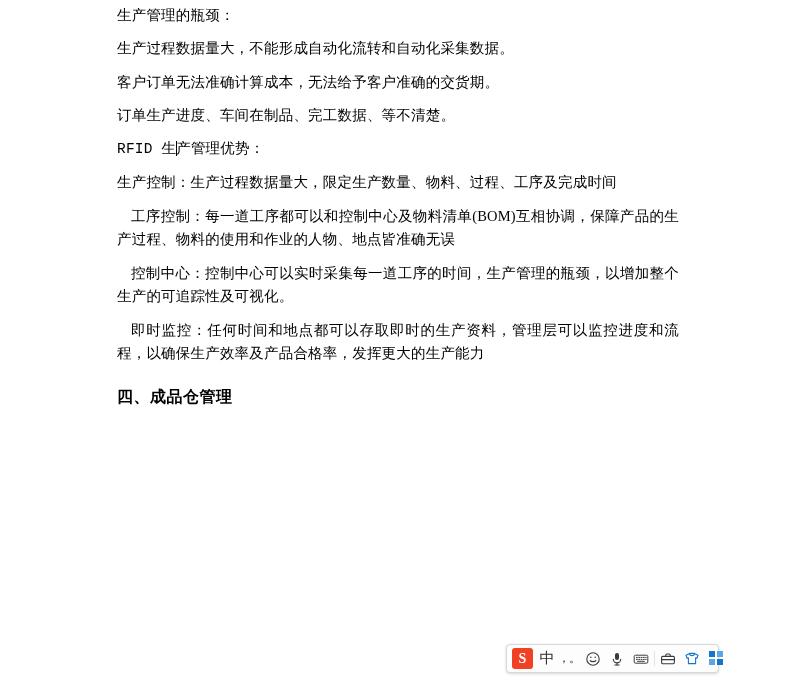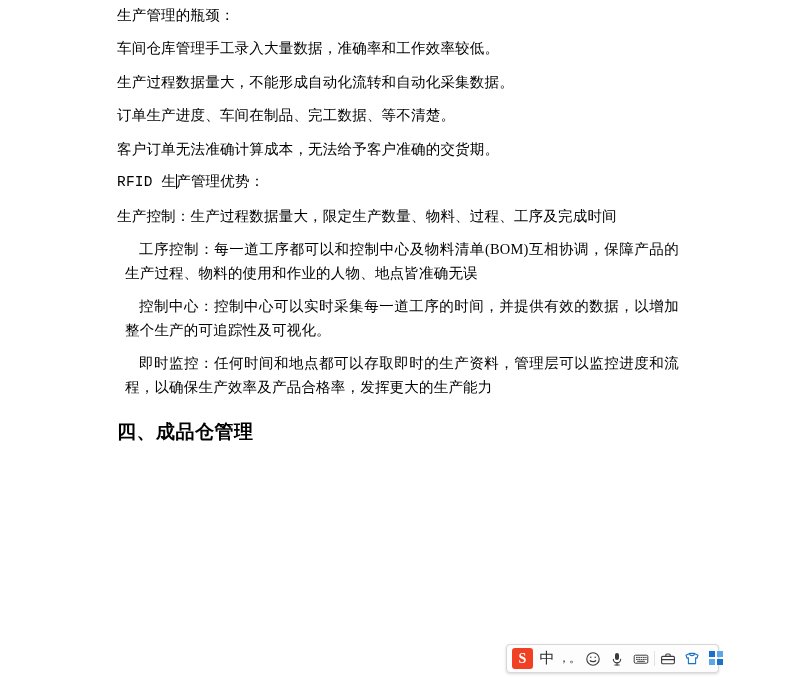--- a/index.html
+++ b/index.html
@@ -32,38 +32,37 @@
   .para {
     font-size: 14.5px;
     line-height: 1.62;
     margin: 0 0 10px 0;
     padding: 0 112px 0 117px;
     text-align: justify;
     letter-spacing: 0.2px;
   }
   .para.indent {
     text-indent: 14px;
-    margin-left: 8px;
   }
   .cursor-para {
     position: relative;
     font-family: Liberation Mono, monospace;
   }
   .text-cursor {
     display: inline-block;
     width: 1px;
     height: 15px;
     background: #000;
     vertical-align: -2px;
     margin: 0 -1px 0 0;
     position: relative;
     top: 1px;
   }
   .heading {
-    font-size: 19px;
+    font-size: 16px;
     font-weight: bold;
     line-height: 1.6;
     margin: 18px 0 0 0;
     padding: 0 88px 0 117px;
     letter-spacing: 0.5px;
   }
   
   .ime-bar {
     position: absolute;
     left: 506px;
@@ -146,36 +145,35 @@
 </style>
 </head>
 <body>
 
 <div class="page">
 
   <div class="doc-body">
 
     <p class="para">生产管理的瓶颈：</p>
 
-    <p class="para">车间仓库管理手工录入大量数据，准确率和工作效率较低。</p>
 
     <p class="para">生产过程数据量大，不能形成自动化流转和自动化采集数据。</p>
 
+    <p class="para">客户订单无法准确计算成本，无法给予客户准确的交货期。</p>
+
     <p class="para">订单生产进度、车间在制品、完工数据、等不清楚。</p>
 
-    <p class="para">客户订单无法准确计算成本，无法给予客户准确的交货期。</p>
-
 
     <p class="para cursor-para"><span>RFID 生</span><span class="text-cursor"></span><span>产管理优势：</span></p>
 
     <p class="para">生产控制：生产过程数据量大，限定生产数量、物料、过程、工序及完成时间</p>
 
     <p class="para indent">工序控制：每一道工序都可以和控制中心及物料清单(BOM)互相协调，保障产品的生产过程、物料的使用和作业的人物、地点皆准确无误</p>
 
-    <p class="para indent">控制中心：控制中心可以实时采集每一道工序的时间，并提供有效的数据，以增加整个生产的可追踪性及可视化。</p>
+    <p class="para indent">控制中心：控制中心可以实时采集每一道工序的时间，生产管理的瓶颈，以增加整个生产的可追踪性及可视化。</p>
 
     <p class="para indent">即时监控：任何时间和地点都可以存取即时的生产资料，管理层可以监控进度和流程，以确保生产效率及产品合格率，发挥更大的生产能力</p>
 
     <h2 class="heading">四、成品仓管理</h2>
 
   </div>
 
   <div class="ime-bar">
 
     <div class="ime-logo">S</div>

